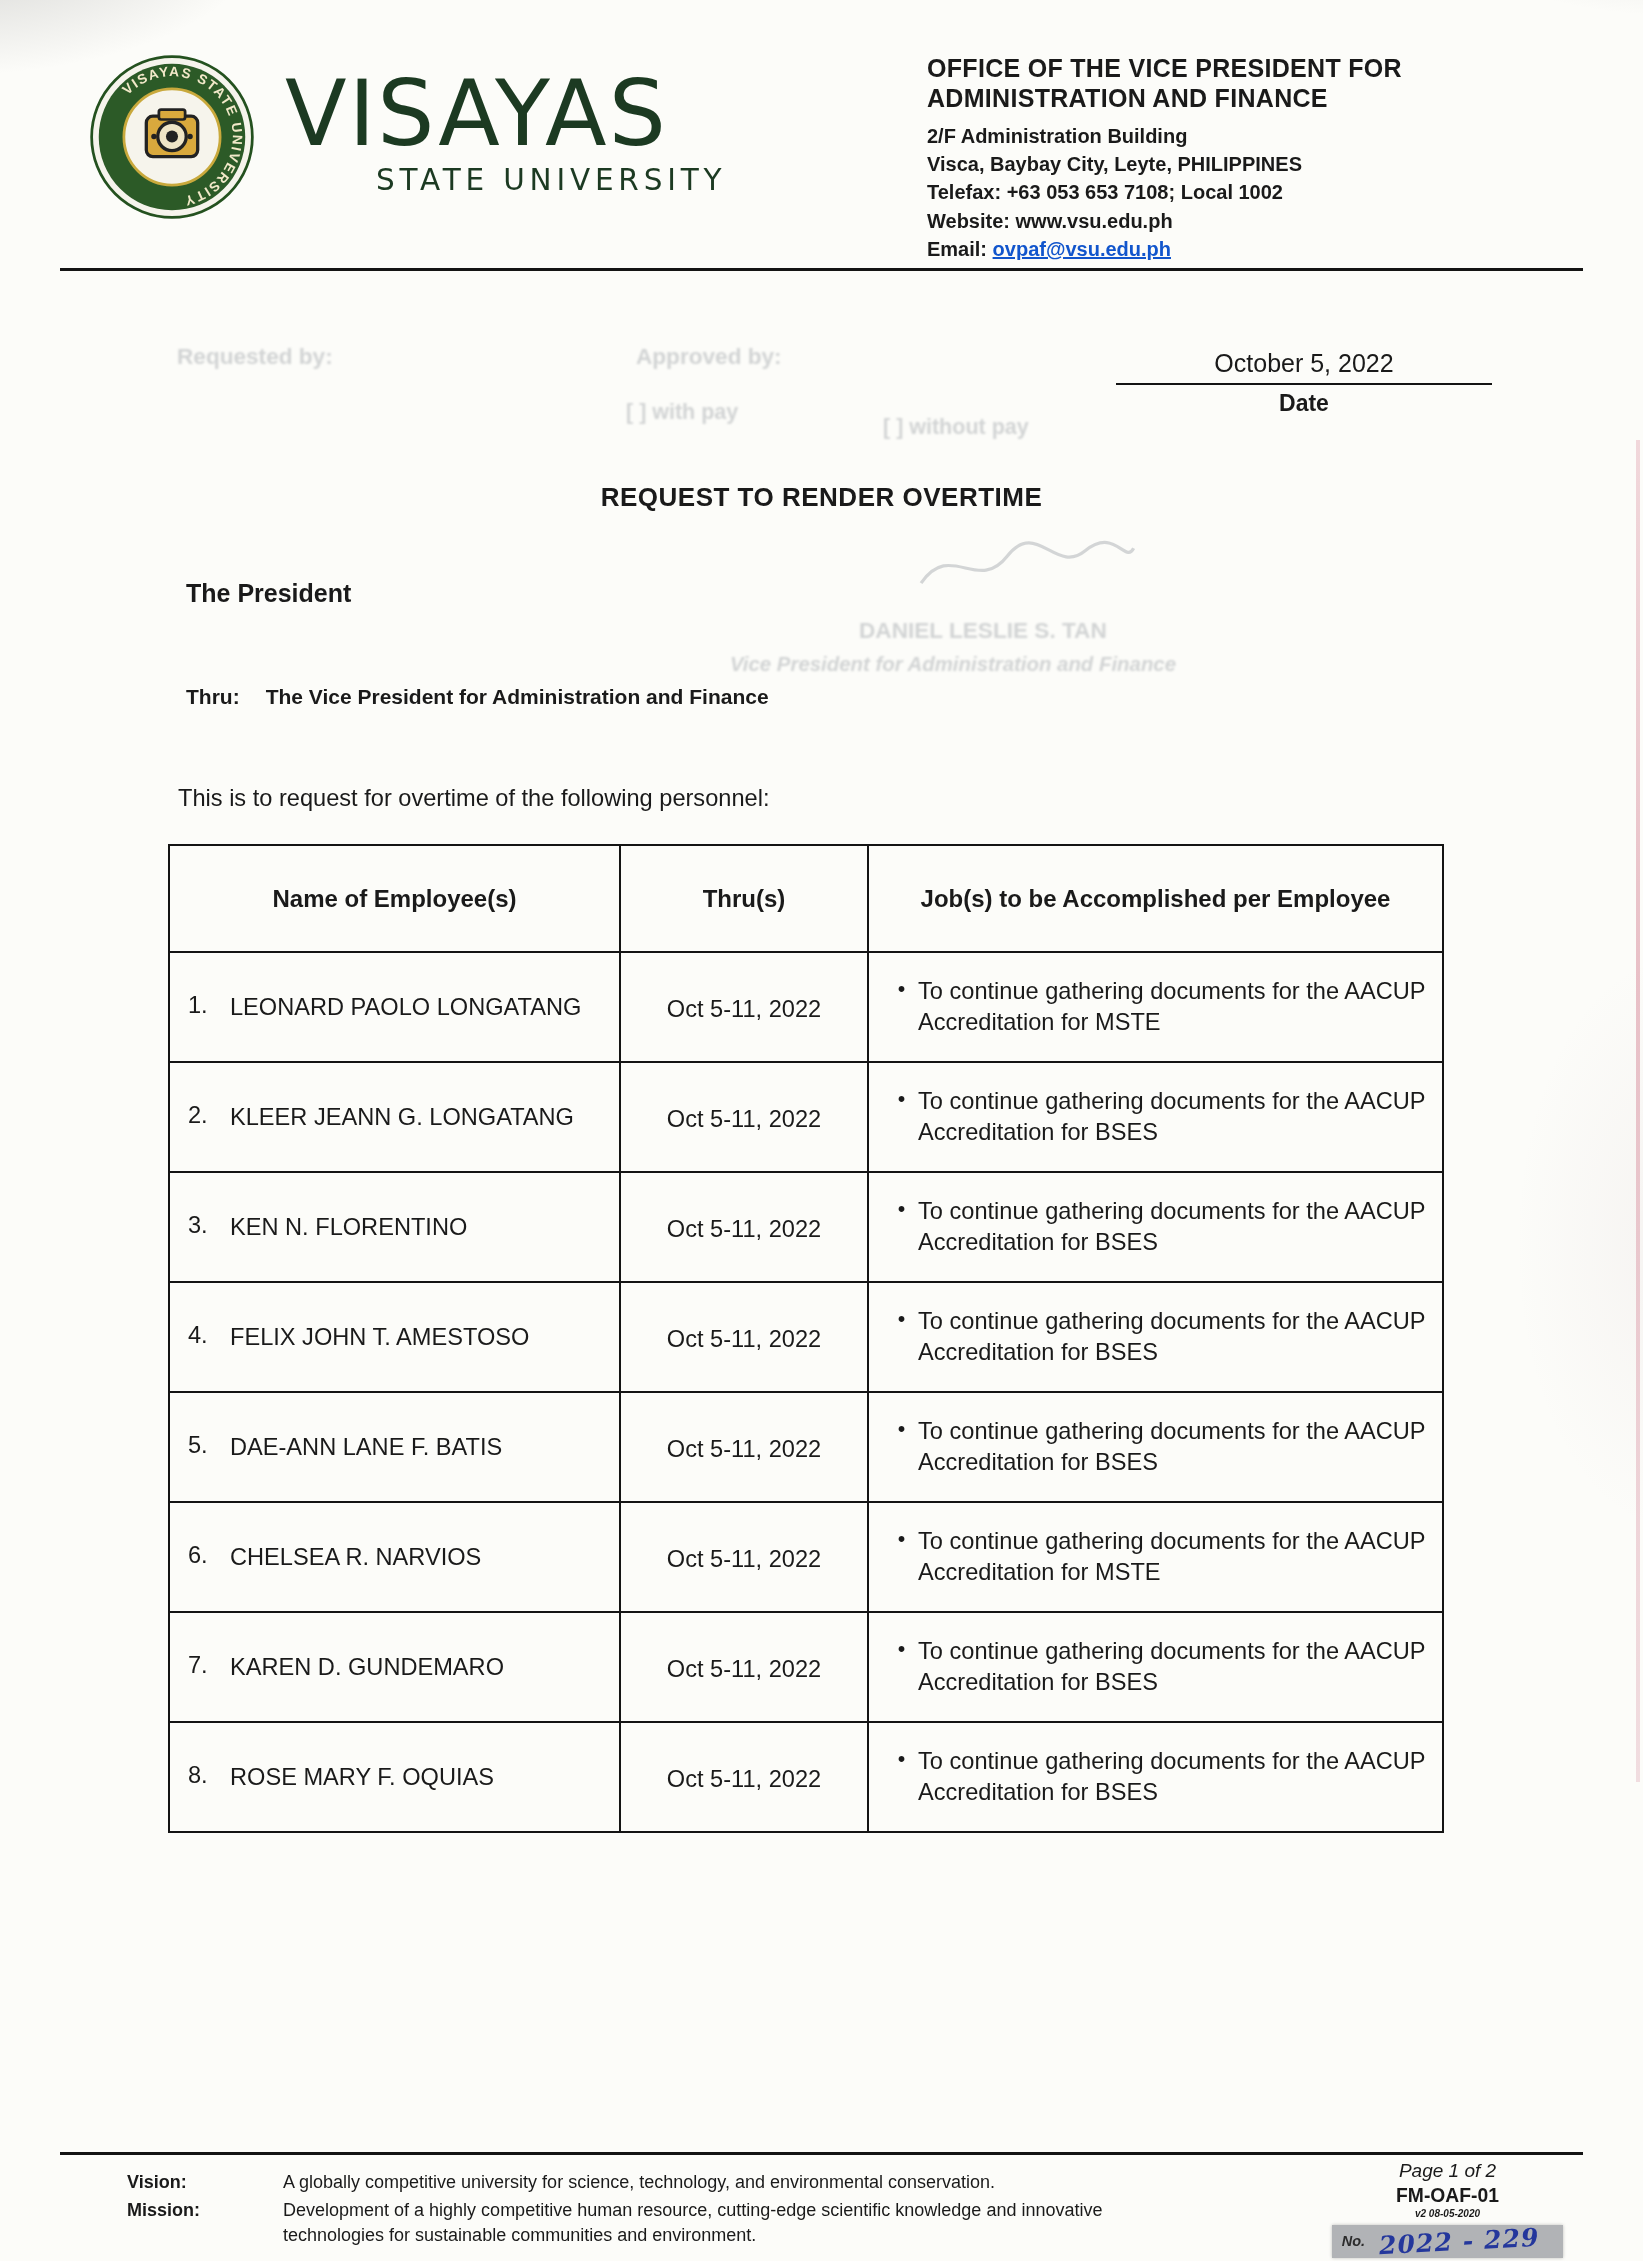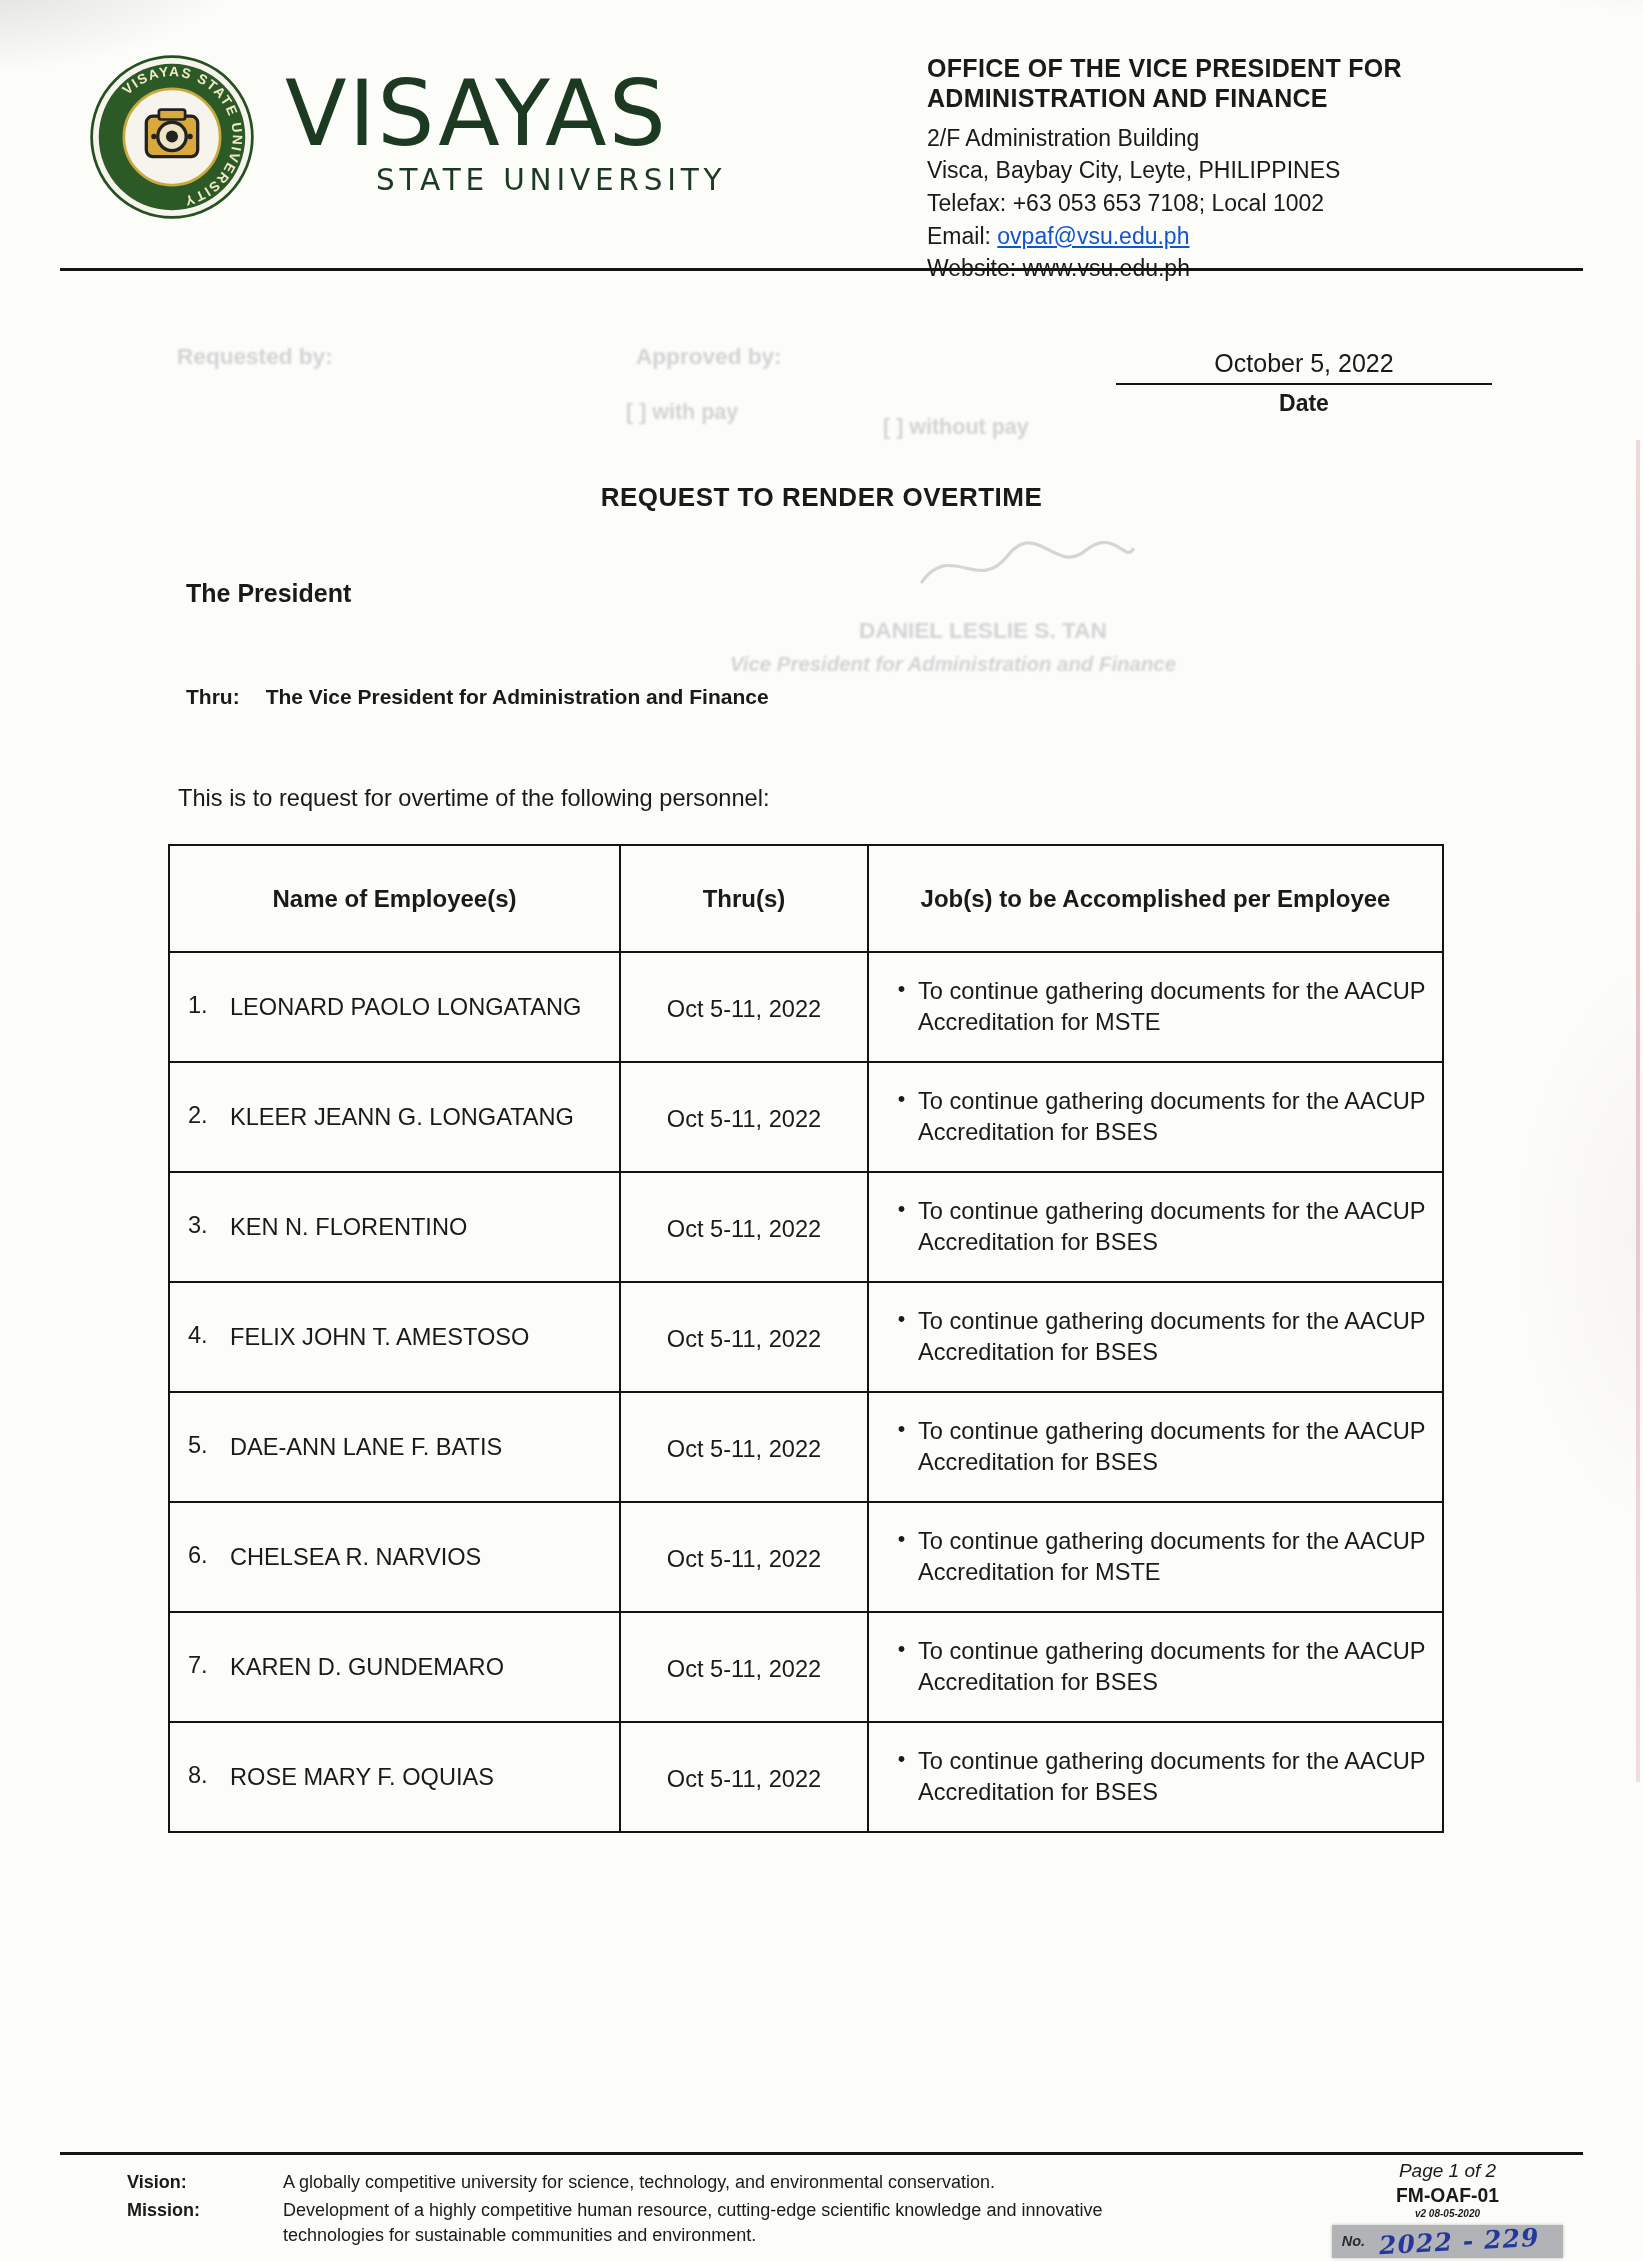--- a/index.html
+++ b/index.html
@@ -18,21 +18,21 @@
     background:linear-gradient(#e8b9c2, #d98f9e 40%, #e8c4cc); opacity:.55; }
 
   
   .seal { position:absolute; left:90px; top:55px; width:164px; height:164px; }
   .wordmark { position:absolute; left:285px; top:69px; color:#1c3a22; }
   .wordmark .big { font-size:90px; font-weight:normal; letter-spacing:2.1px; line-height:1; font-family:"DejaVu Sans", sans-serif; }
   .wordmark .sub { font-size:29.5px; letter-spacing:4.8px; margin-top:4.3px; margin-left:91px; font-family:"DejaVu Sans", sans-serif; }
 
   .office-block { position:absolute; left:927px; top:54px; width:634px; }
   .office-title { font-size:25px; font-weight:bold; line-height:1.18; letter-spacing:0.3px; }
-  .addr { font-size:23px; font-weight:normal; line-height:1.42; margin-top:8.6px; }
+  .addr { font-size:20px; font-weight:bold; line-height:1.42; margin-top:8.6px; }
   .addr a { color:#1155cc; text-decoration:underline; }
 
   .rule { position:absolute; left:60px; width:1523px; height:2.7px; background:#141414; }
   .rule-top { top:268px; }
   .rule-bottom { top:2152px; }
 
   
   .ghost { position:absolute; color:#70777f; opacity:.30; font-weight:bold; filter:blur(0.9px); white-space:nowrap; }
   .ghost.it { font-style:italic; font-weight:bold; }
   .sig-ghost { position:absolute; left:913px; top:532px; opacity:.45; }
@@ -107,22 +107,22 @@
     <div class="big">VISAYAS</div>
     <div class="sub">STATE UNIVERSITY</div>
   </div>
 
   <div class="office-block">
     <div class="office-title">OFFICE OF THE VICE PRESIDENT FOR ADMINISTRATION AND FINANCE</div>
     <div class="addr">
       <div>2/F Administration Building</div>
       <div>Visca, Baybay City, Leyte, PHILIPPINES</div>
       <div>Telefax: +63 053 653 7108; Local 1002</div>
+      <div><span>Website: </span><span>www.vsu.edu.ph</span></div>
       <div><span>Email: </span><a href="#">ovpaf@vsu.edu.ph</a></div>
-      <div><span>Website: </span><span>www.vsu.edu.ph</span></div>
     </div>
   </div>
 
   <div class="rule rule-top"></div>
 
   <div class="ghost" style="left:177px; top:344px; font-size:22.6px;">Requested by:</div>
   <div class="ghost" style="left:636px; top:344px; font-size:22.6px;">Approved by:</div>
   <div class="ghost" style="left:626px; top:400px; font-size:21.5px;">[   ] with pay</div>
   <div class="ghost" style="left:883px; top:415px; font-size:21.5px;">[   ] without pay</div>
   <svg class="sig-ghost" width="226" height="70" viewBox="0 0 420 130">

